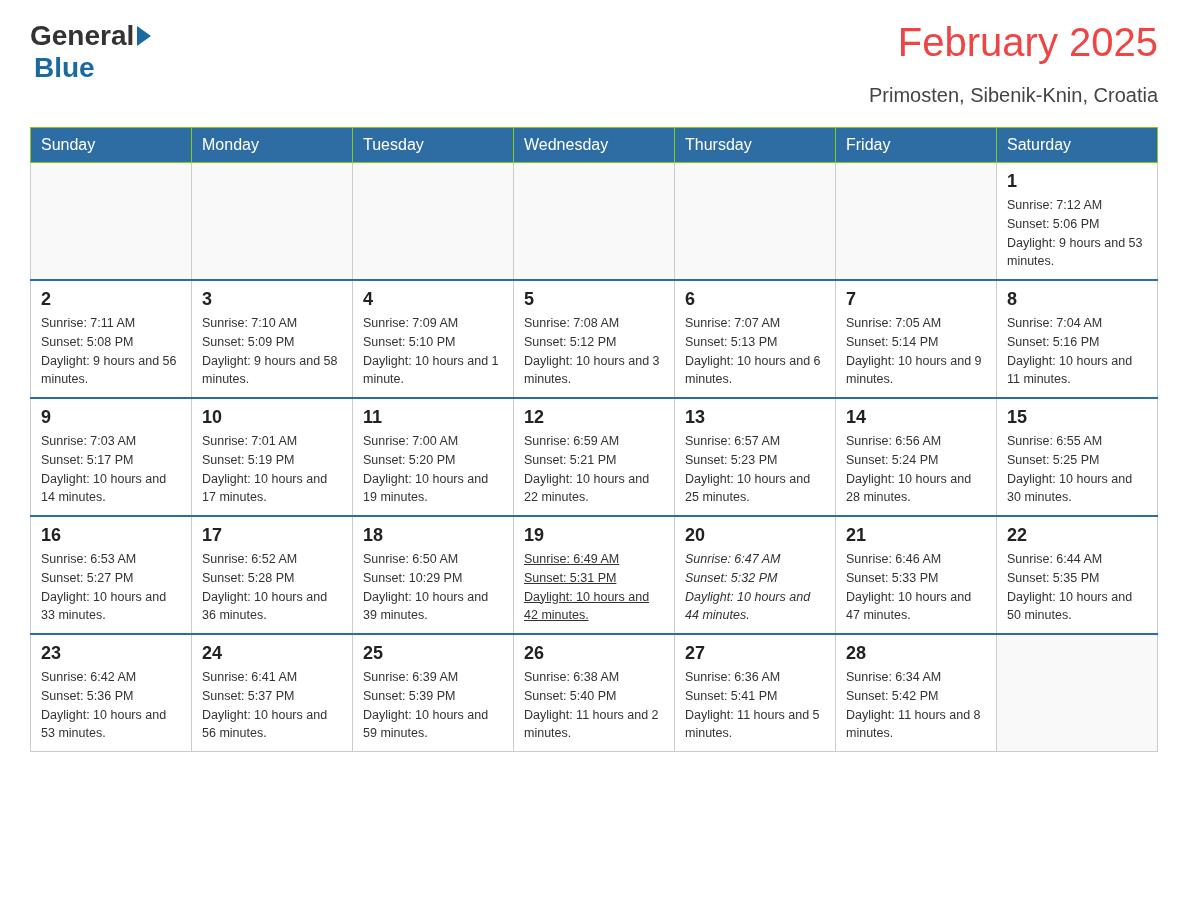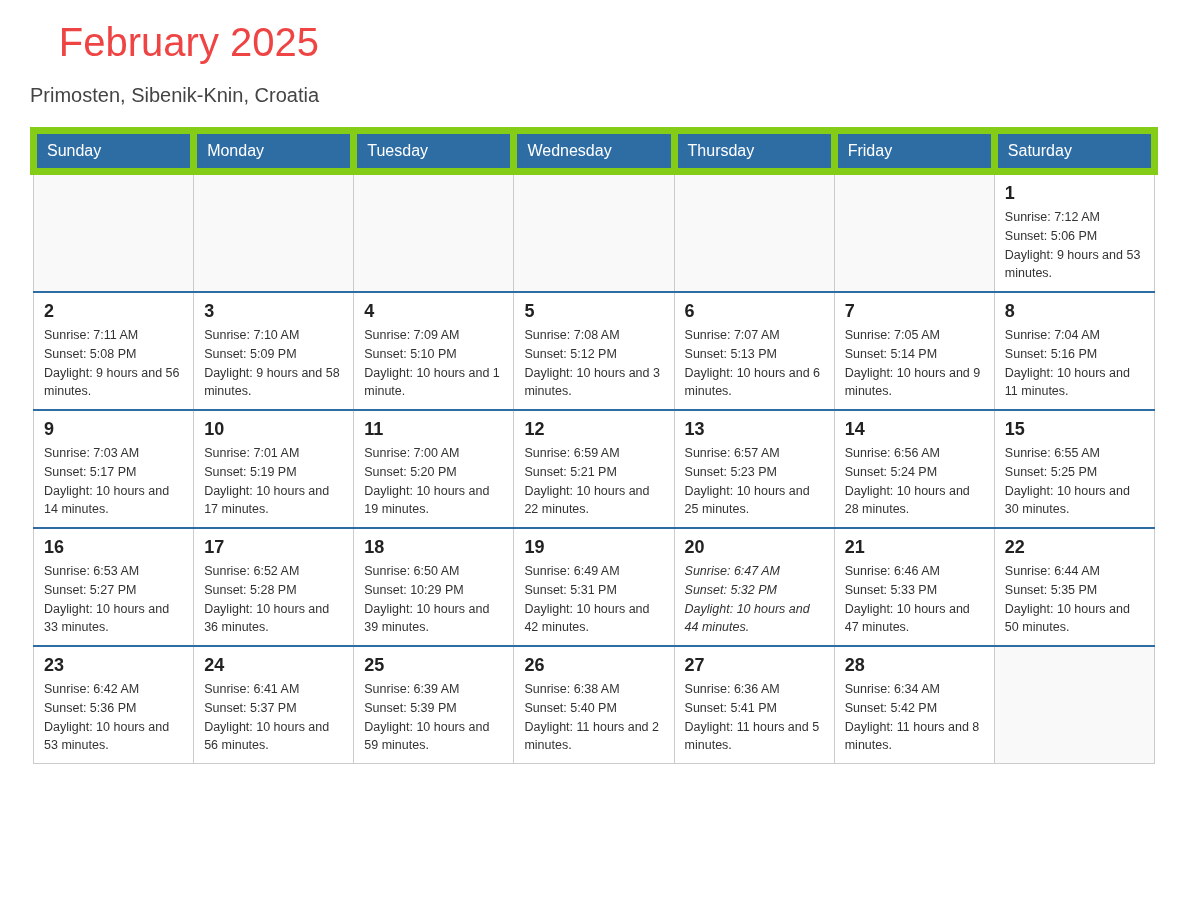--- a/index.html
+++ b/index.html
@@ -40,21 +40,21 @@
       border-collapse: collapse;
       table-layout: fixed;
     }
     .calendar-table th {
       background-color: #2e6da4;
       color: #fff;
       padding: 8px 10px;
       font-size: 16px;
       font-weight: normal;
       text-align: left;
-      border: 7px solid #84cc16;
+      border: 1px solid #84cc16;
     }
     .calendar-table td {
       border: 1px solid #ccc;
       vertical-align: top;
       padding: 8px 10px;
       min-height: 110px;
       background: #fff;
       font-size: 13px;
       color: #333;
     }
@@ -74,20 +74,27 @@
       line-height: 1.5;
     }
     .row-divider td {
       border-top: 2px solid #2e6da4;
     }
   </style>
 </head>
 <body>
 
 <div class="header">
+  <div class="logo">
+    <div style="display:flex;align-items:center;">
+      <span style="font-size:28px;font-weight:bold;color:#333;">General</span>
+      <span style="display:inline-block;width:0;height:0;border-left:14px solid #1a6aa0;border-top:10px solid transparent;border-bottom:10px solid transparent;margin:0 3px;"></span>
+    </div>
+    <span style="font-size:28px;font-weight:bold;color:#1a6aa0;margin-left:4px;">Blue</span>
+  </div>
   <div class="title-section">
     <div class="calendar-title">February 2025</div>
     <div class="calendar-subtitle">Primosten, Sibenik-Knin, Croatia</div>
   </div>
 </div>
 
 <table class="calendar-table">
   <thead>
     <tr>
       <th>Sunday</th>
@@ -216,21 +223,21 @@
 Daylight: 10 hours and 36 minutes.</div>
         </td>
         <td>
           <span class="day-number">18</span>
           <div class="day-info" style="white-space: pre-line;">Sunrise: 6:50 AM
 Sunset: 10:29 PM
 Daylight: 10 hours and 39 minutes.</div>
         </td>
         <td>
           <span class="day-number">19</span>
-          <div class="day-info" style="white-space: pre-line;">Sunrise: 6:49 AM
+          <div class="day-info" style="white-space: pre-line; text-decoration: underline;">Sunrise: 6:49 AM
 Sunset: 5:31 PM
 Daylight: 10 hours and 42 minutes.</div>
         </td>
         <td>
           <span class="day-number">20</span>
           <div class="day-info" style="white-space: pre-line; font-style: italic;">Sunrise: 6:47 AM
 Sunset: 5:32 PM
 Daylight: 10 hours and 44 minutes.</div>
         </td>
         <td>

